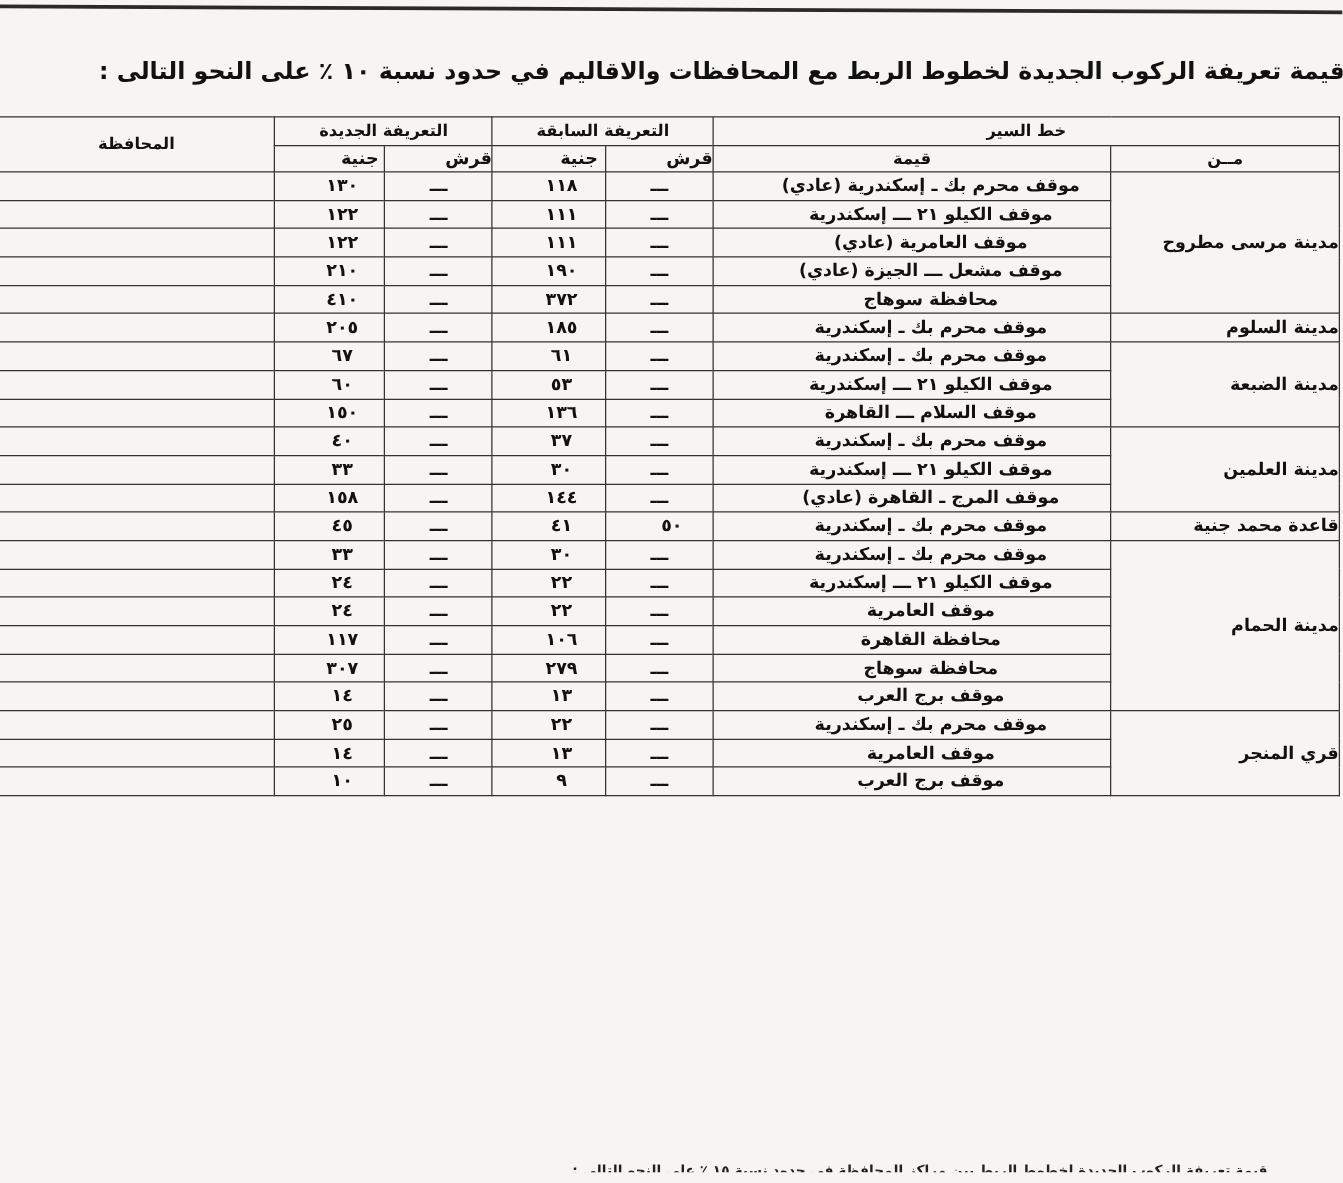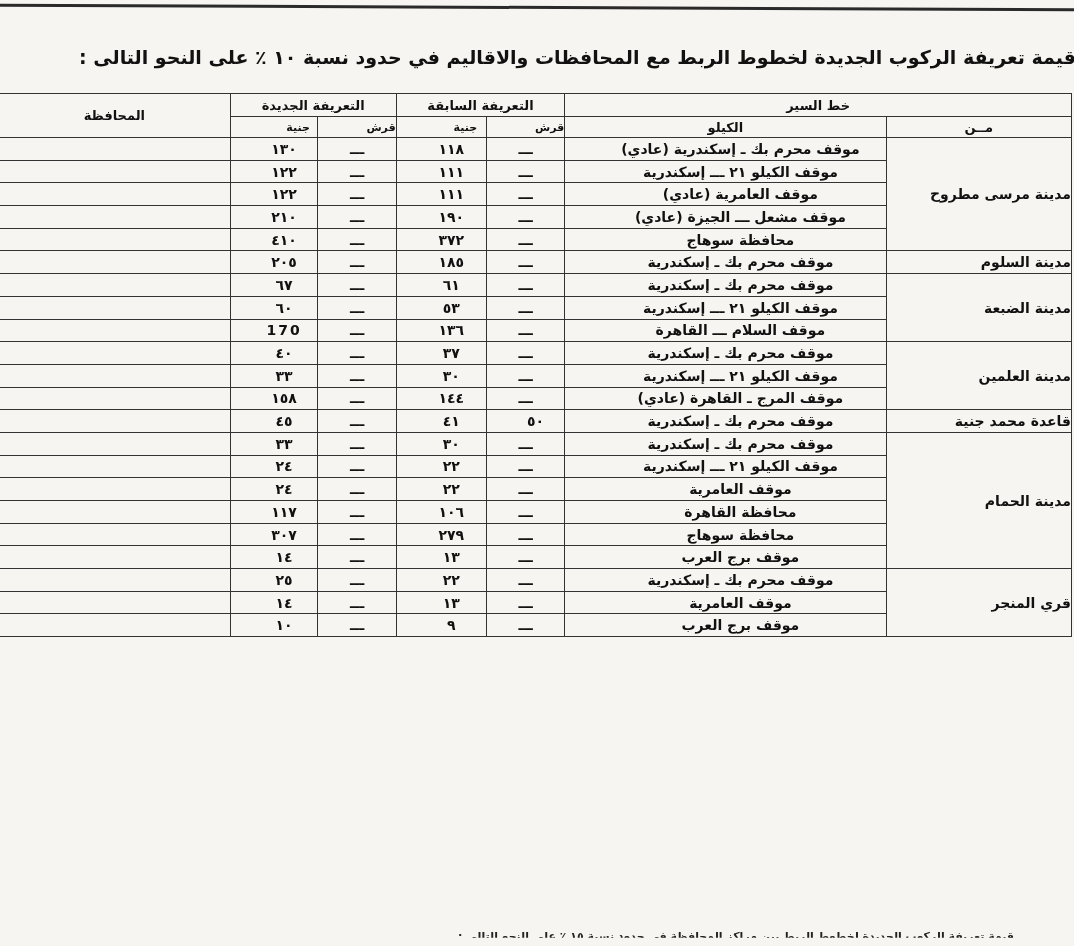--- a/index.html
+++ b/index.html
@@ -25,21 +25,21 @@
     table-layout:fixed;
   }
   .doc-table td, .doc-table th {
     border:1.5px solid #333;
     padding:0; text-align:center; vertical-align:middle;
     font-weight:bold; overflow:hidden; white-space:nowrap;
   }
   .doc-table th { font-size:13px; }
   .doc-table .hdr1 th { height:22px; }
   .doc-table .hdr2 th { height:20px; }
-  .doc-table .subhdr { font-size:11px; height:17px;padding-left:48px; }
+  .doc-table .subhdr { font-size:14px; height:17px;padding-left:48px; }
   .doc-table tbody td { height:21.7px; font-size:14px; }
   .col-from { width:192px; }
   .col-to { width:329px; }
   .col-old-qirsh { width:55px; }
   .col-old-pound { width:93px; }
   .col-new-qirsh { width:60px; }
   .col-new-pound { width:90px; }
   .col-notes { width:257px; }
   td.to-cell { font-size:14px; padding-left:30px;margin-left:36px; }
   td.from-cell { font-size:13px;text-align:right; }
@@ -72,21 +72,21 @@
   </colgroup>
   <thead>
     <tr class="hdr1">
       <th colspan="2">خط السير</th>
       <th colspan="2">التعريفة السابقة</th>
       <th colspan="2">التعريفة الجديدة</th>
       <th rowspan="2">المحافظة</th>
     </tr>
     <tr class="hdr2">
       <th>مــن</th>
-      <th>الكيلو</th>
+      <th>قيمة</th>
       <th class="subhdr">قرش</th>
       <th class="subhdr">جنية</th>
       <th class="subhdr">قرش</th>
       <th class="subhdr">جنية</th>
     </tr>
   </thead>
   <tbody id="table-body">
       <tr>
         <td class="from-cell" rowspan="5">مدينة مرسى مطروح</td>
         <td class="to-cell">موقف محرم بك ـ إسكندرية (عادي)</td>
@@ -152,21 +152,21 @@
         <td class="num">٥٣</td>
         <td class="dash">ـــ</td>
         <td class="num">٦٠</td>
         <td class="notes"></td>
       </tr>
       <tr>
         <td class="to-cell">موقف السلام ـــ القاهرة</td>
         <td class="dash">ـــ</td>
         <td class="num">١٣٦</td>
         <td class="dash">ـــ</td>
-        <td class="num">170</td>
+        <td class="num">١٥٠</td>
         <td class="notes"></td>
       </tr>
       <tr>
         <td class="from-cell" rowspan="3">مدينة العلمين</td>
         <td class="to-cell">موقف محرم بك ـ إسكندرية</td>
         <td class="dash">ـــ</td>
         <td class="num">٣٧</td>
         <td class="dash">ـــ</td>
         <td class="num">٤٠</td>
         <td class="notes"></td>

